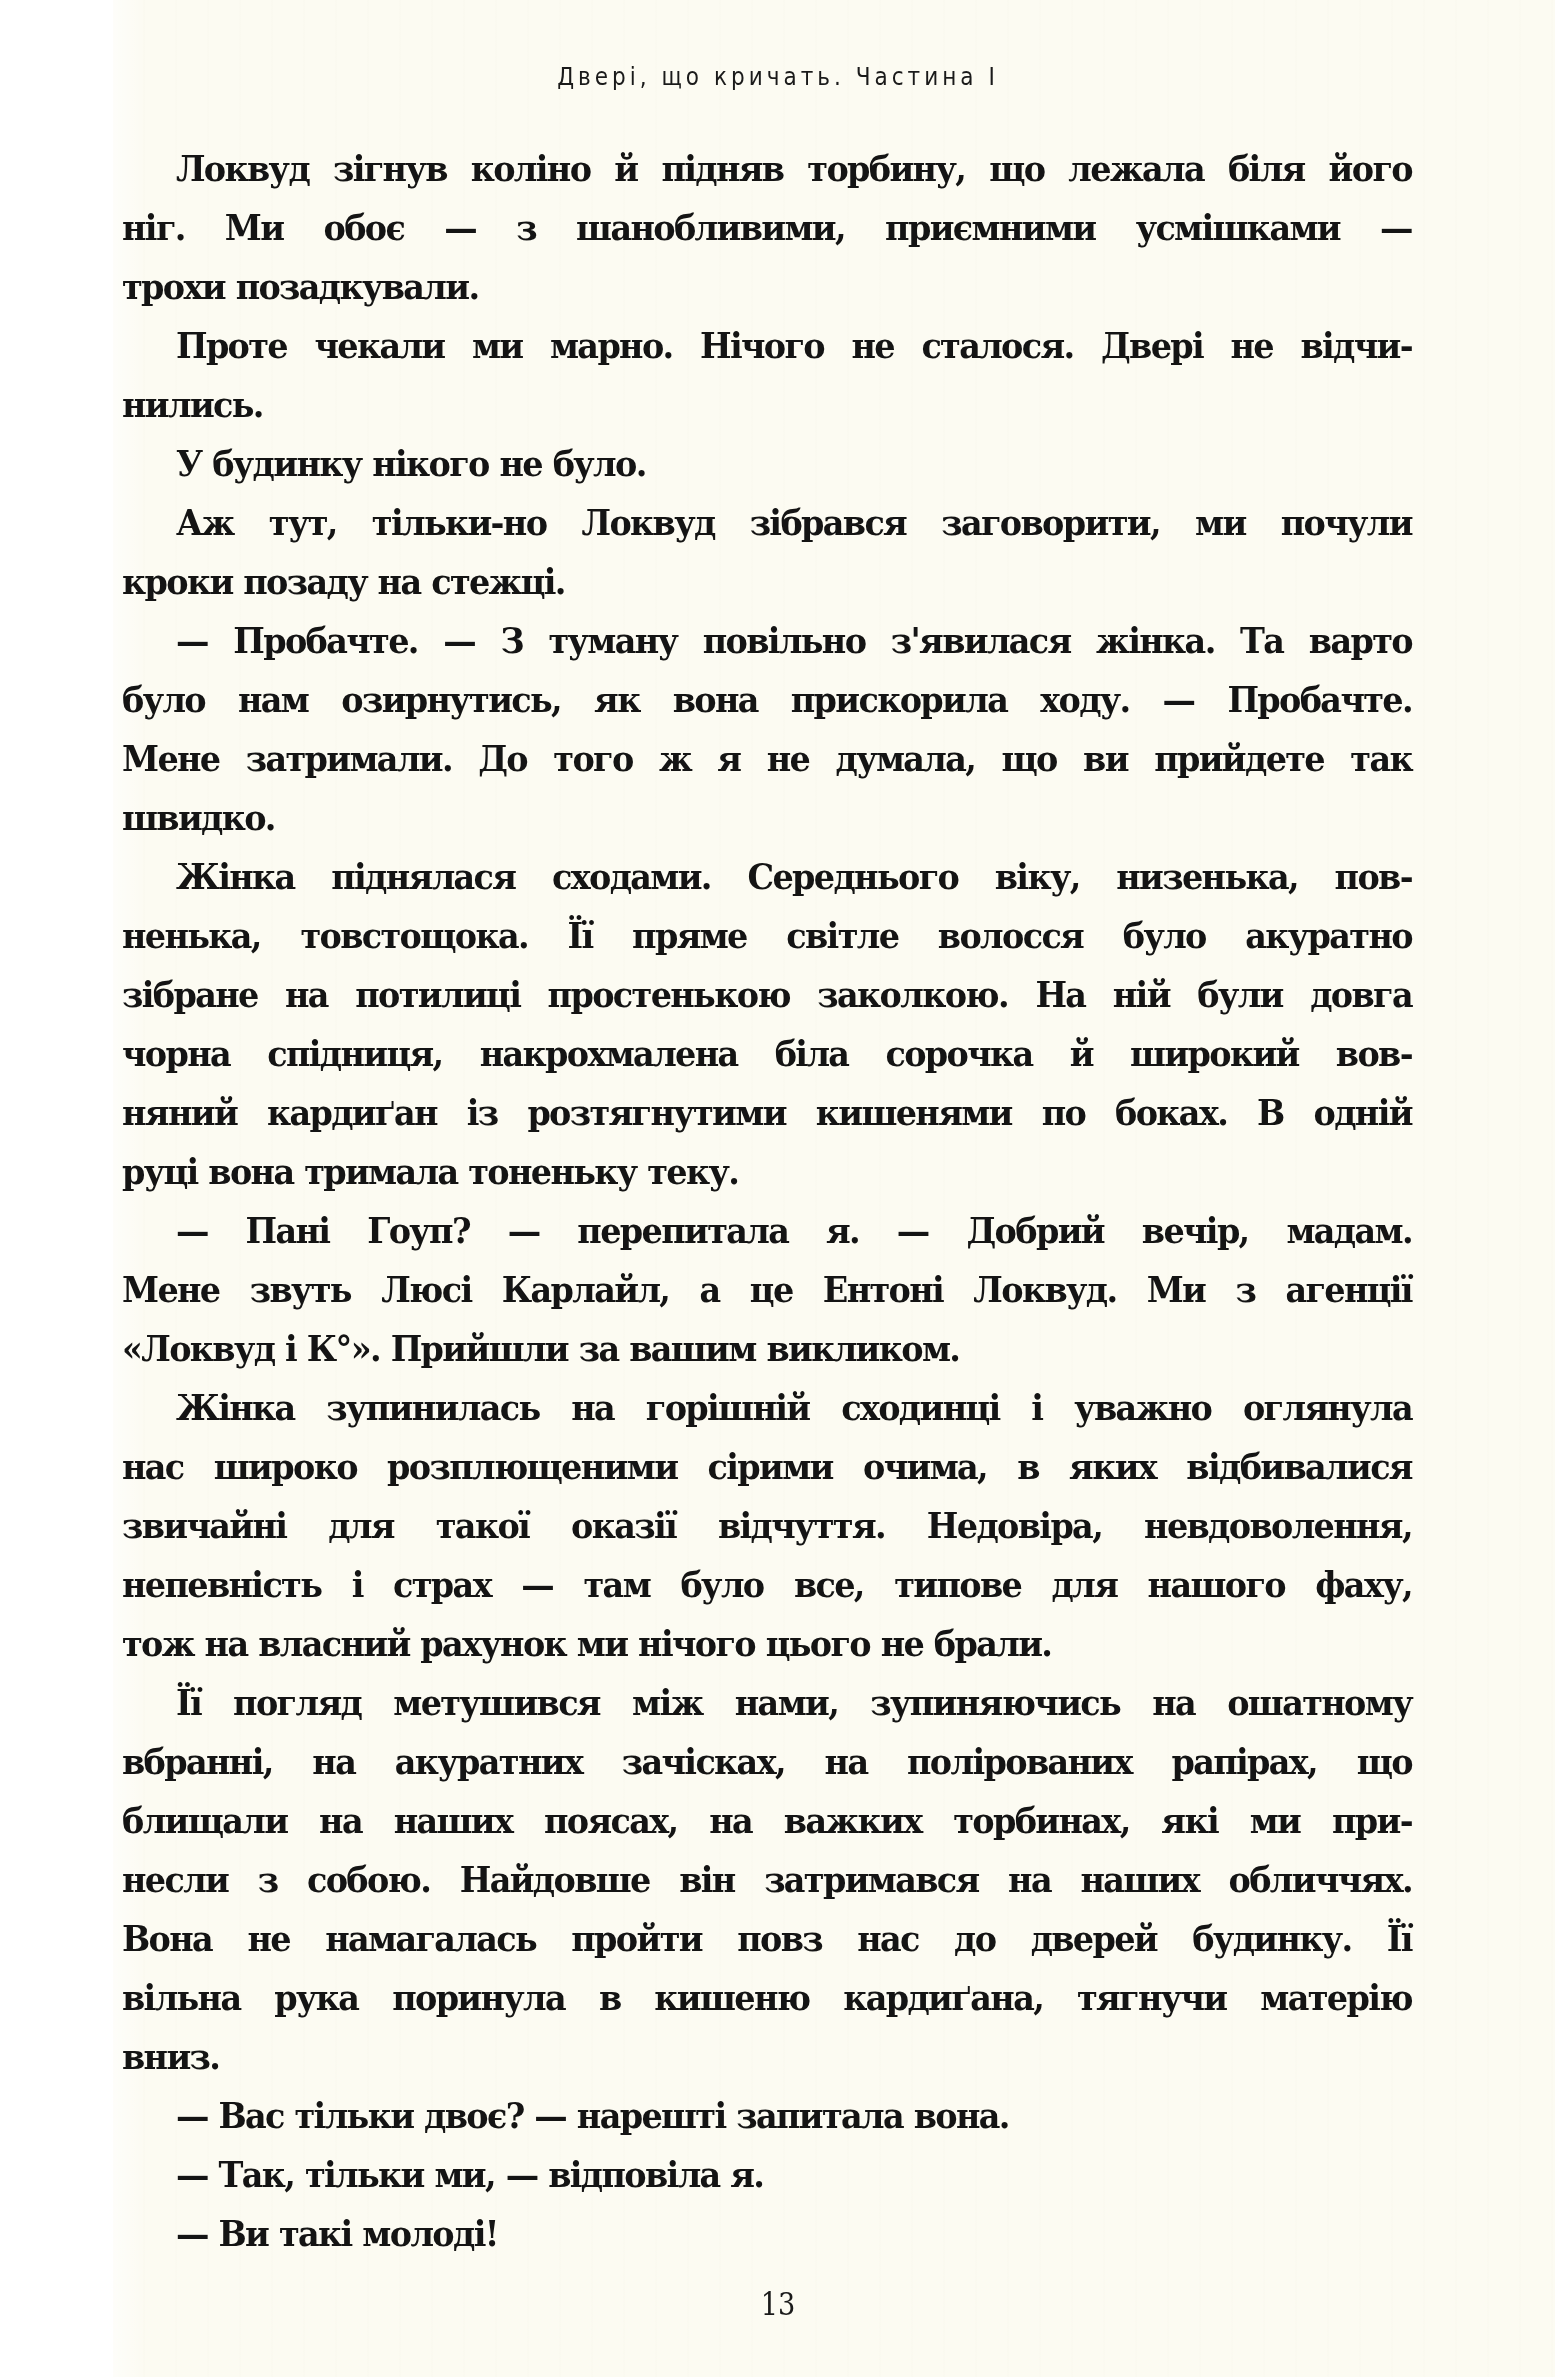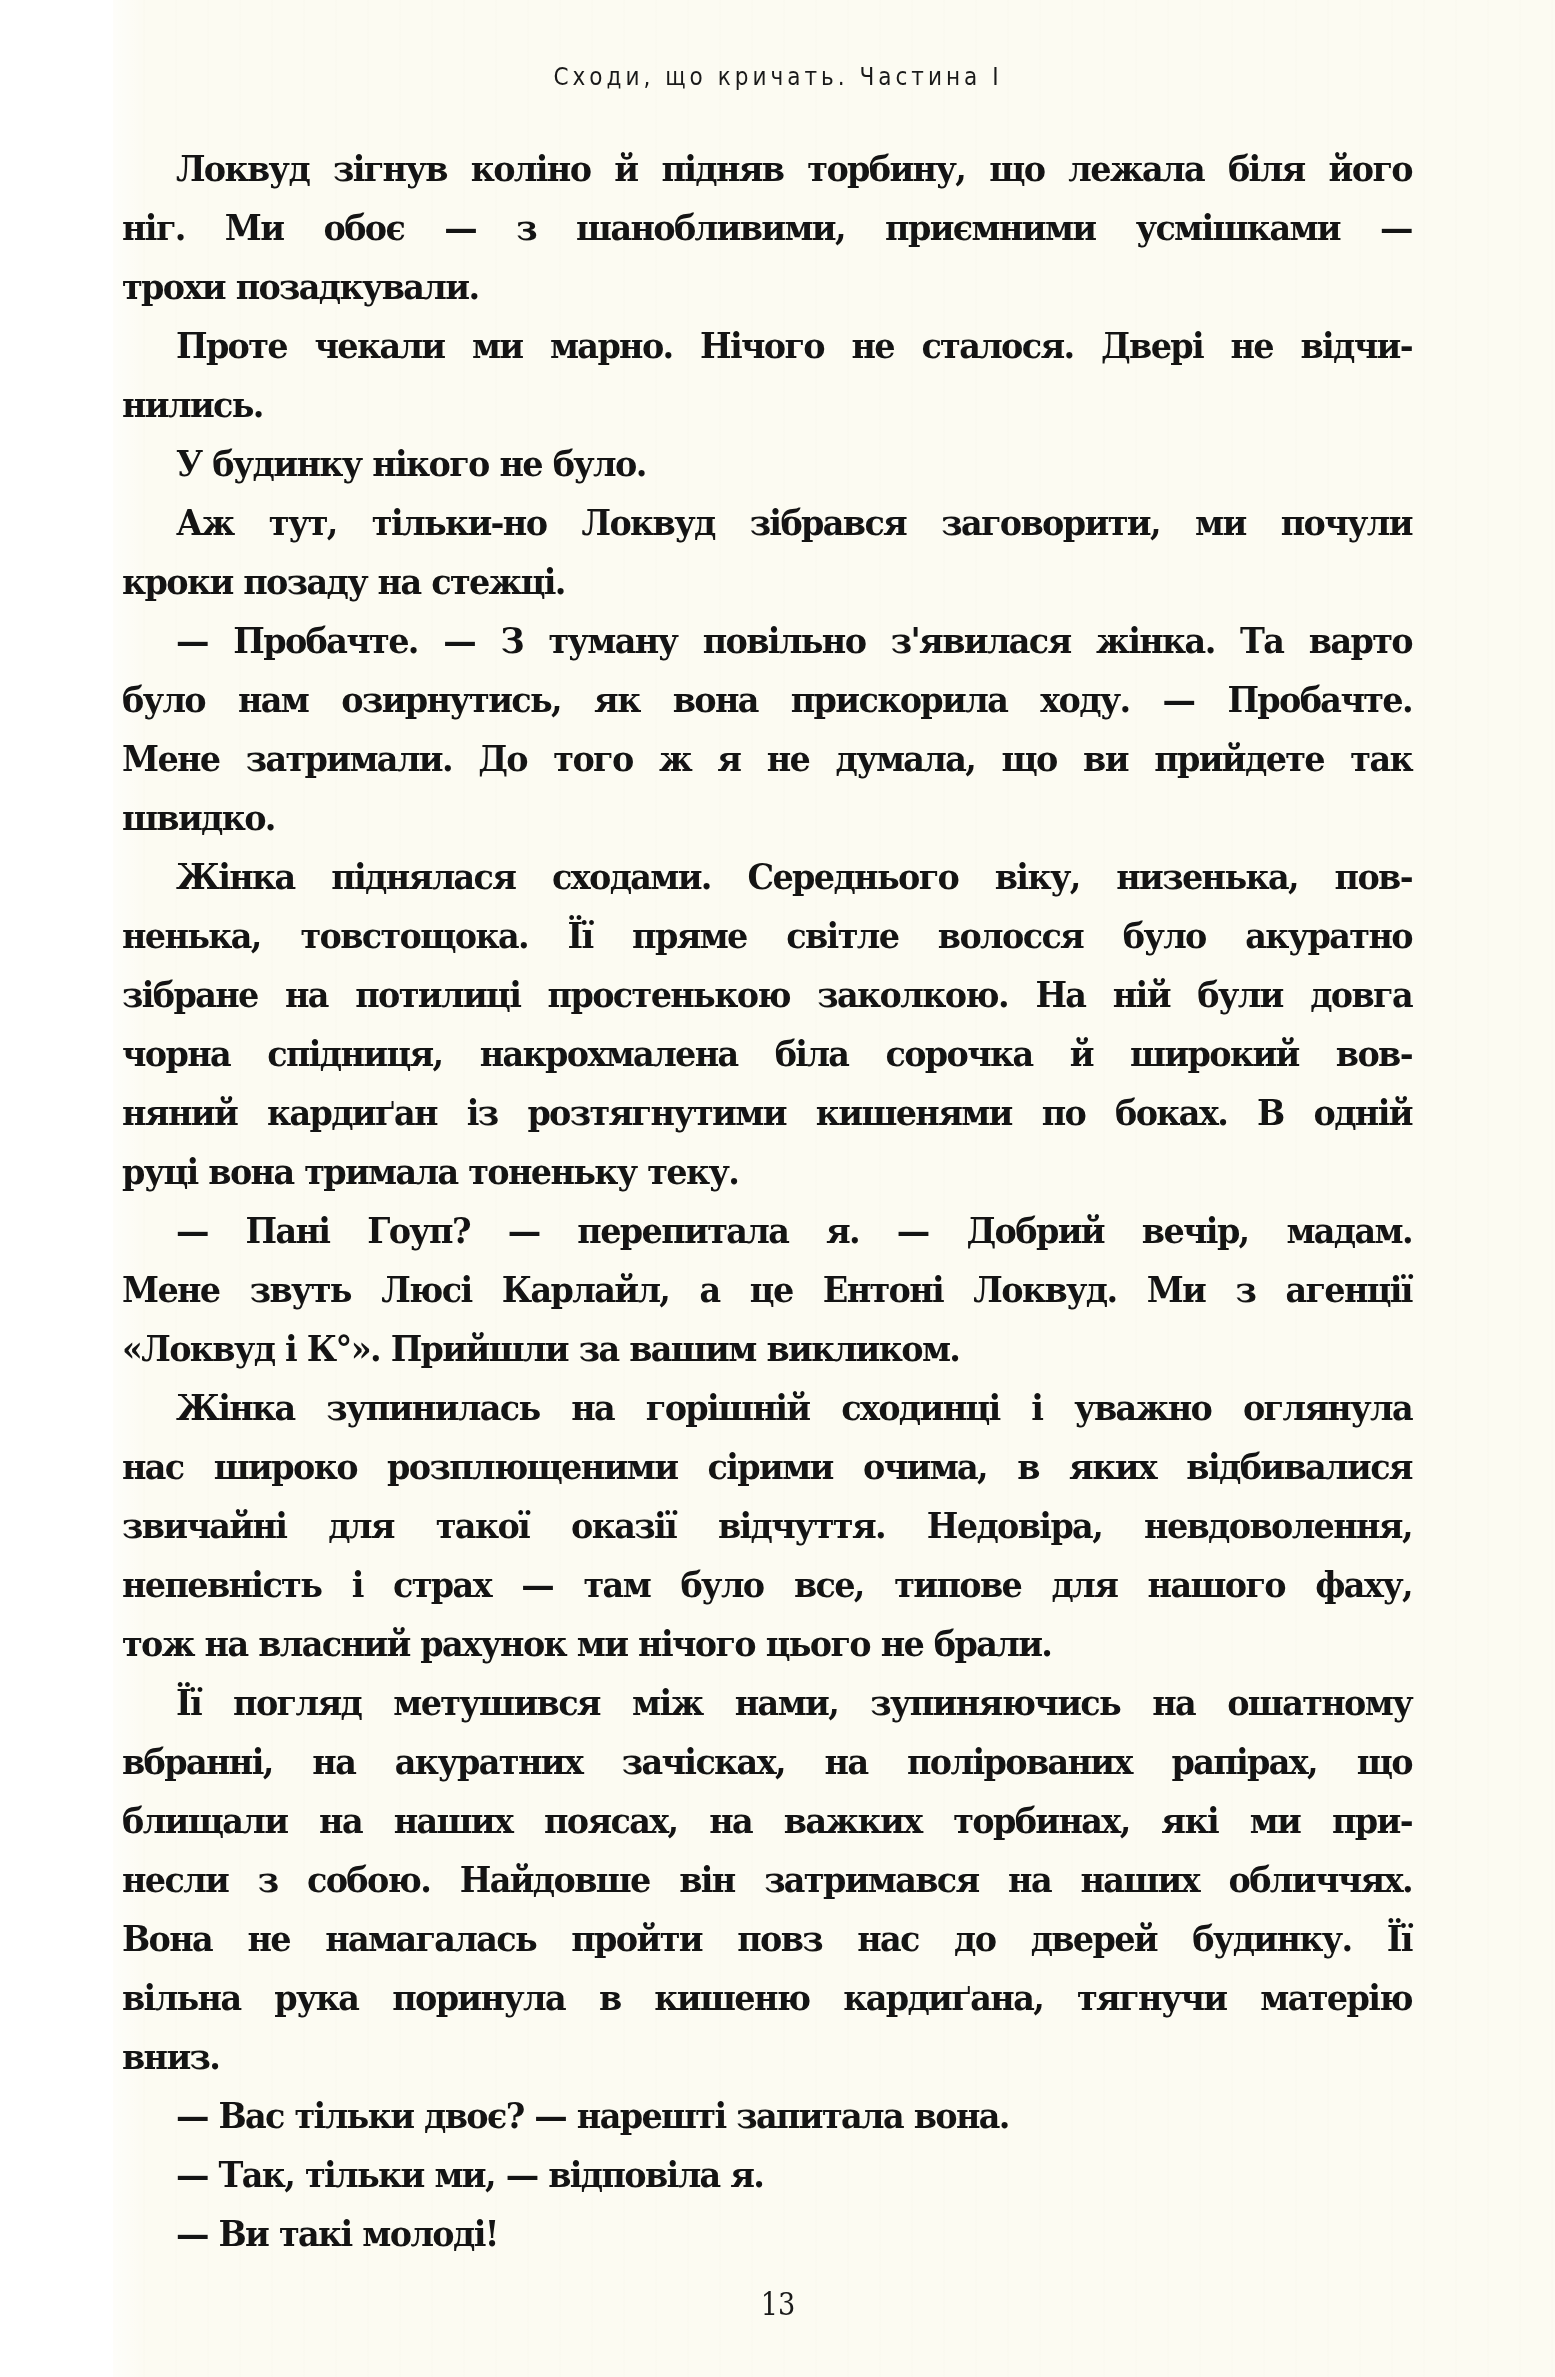--- a/index.html
+++ b/index.html
@@ -76,21 +76,21 @@
       font-size: 32px;
       color: #1a1a1a;
       transform: scaleX(0.85);
     }
   </style>
 </head>
 <body>
 
 <div class="page"></div>
 
-<div class="running-head">Сходи, що кричать. Частина І</div>
+<div class="running-head">Двері, що кричать. Частина І</div>
 
 <div class="text-block">
 
   <div class="para-wrap">
     <span class="line indent">Локвуд зігнув коліно й підняв торбину, що лежала біля його</span>
     <span class="line">ніг. Ми обоє — з шанобливими, приємними усмішками —</span>
     <span class="line last">трохи позадкували.</span>
   </div>
 
   <div class="para-wrap">

